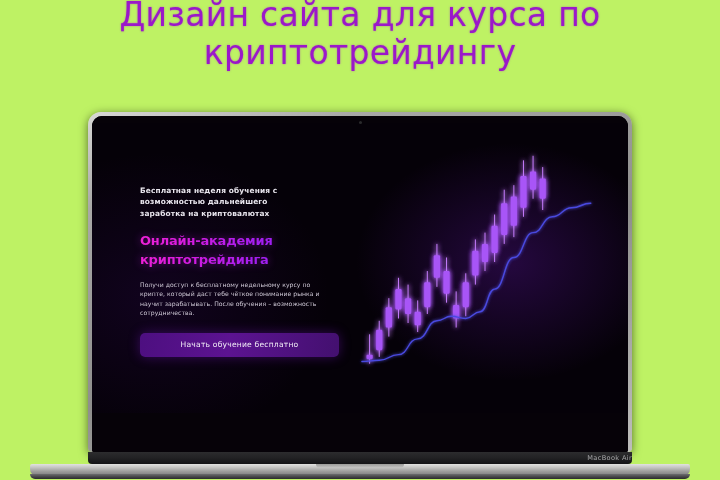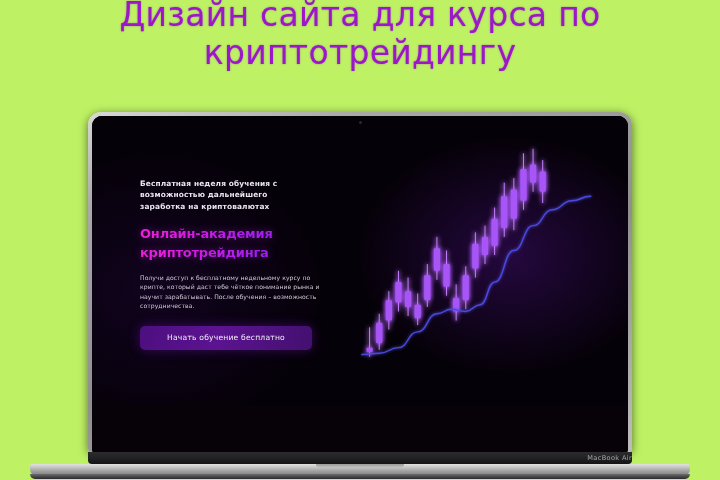--- a/index.html
+++ b/index.html
@@ -70,21 +70,21 @@
 
   
   .site {
     position:absolute;
     inset:0;
     background:#060208;
   }
 
   .hero {
     position:absolute;
-    left:0; top:0;
+    left:0; top:7px;
     width:100%; height:290px;
     background:
       radial-gradient(ellipse 220px 170px at 78% 48%, rgba(110,25,190,0.30), rgba(0,0,0,0) 70%),
       radial-gradient(ellipse 240px 200px at 12% 60%, rgba(60,10,110,0.22), rgba(0,0,0,0) 72%),
       #050108;
   }
 
   .hero-copy {
     position:absolute;
     left:48px; top:62px;
@@ -124,21 +124,21 @@
     line-height:9.4px;
     font-weight:400;
     color:#cfc9d6;
     letter-spacing:0.05px;
     white-space:pre-line;
   }
 
   .cta {
     display:block;
     margin-top:15px;
-    width:172px; height:24px;
+    width:199px; height:24px;
     border:none;
     border-radius:5px;
     background:linear-gradient(100deg,#4d0f80 0%,#5c1391 45%,#43106f 100%);
     box-shadow:0 0 12px rgba(120,25,200,0.40);
     color:#f2eef7;
     font-family:"DejaVu Sans", sans-serif;
     font-size:7.6px;
     font-weight:400;
     letter-spacing:0.2px;
     cursor:pointer;

